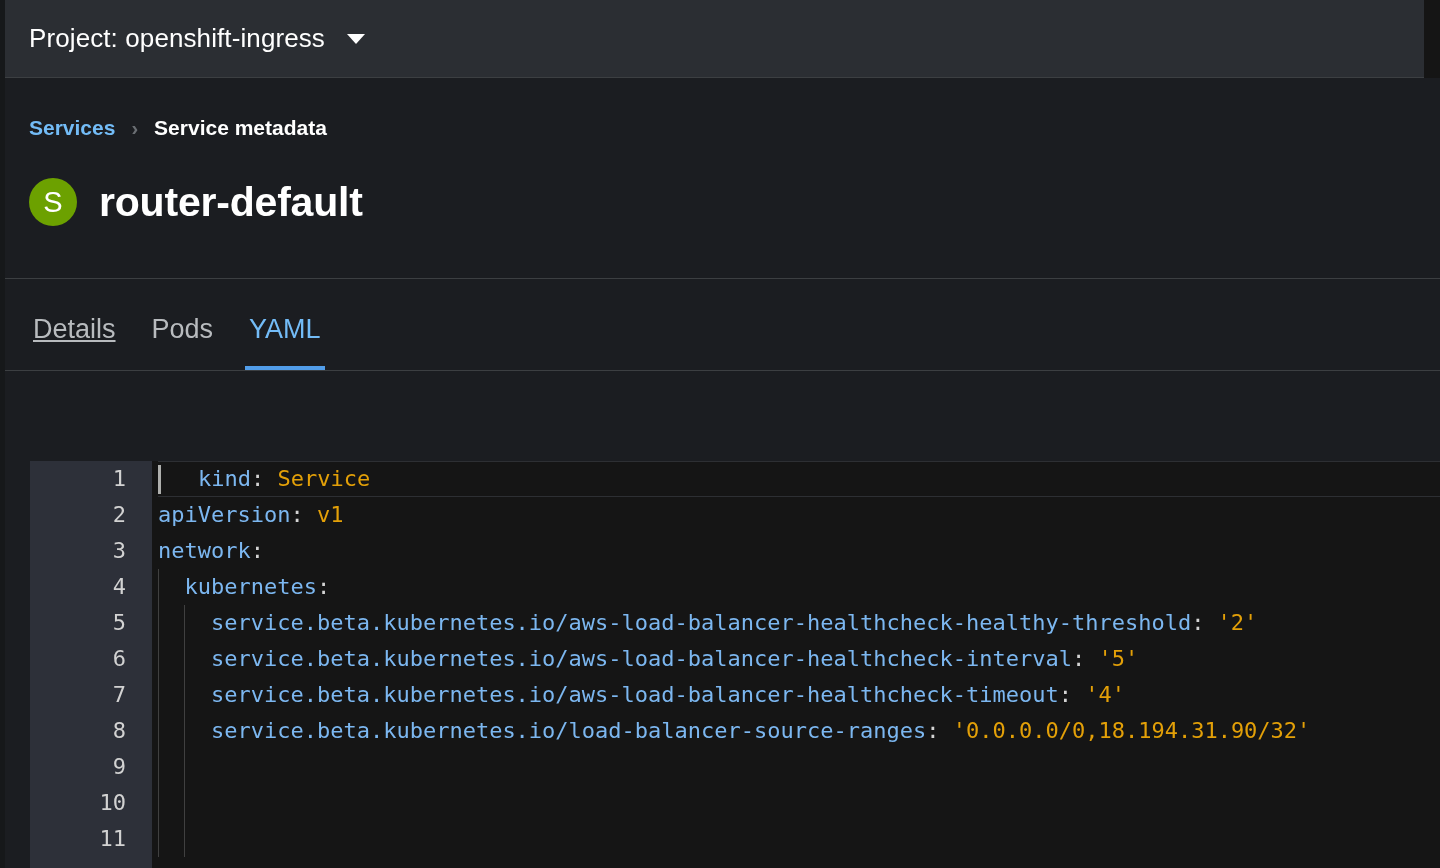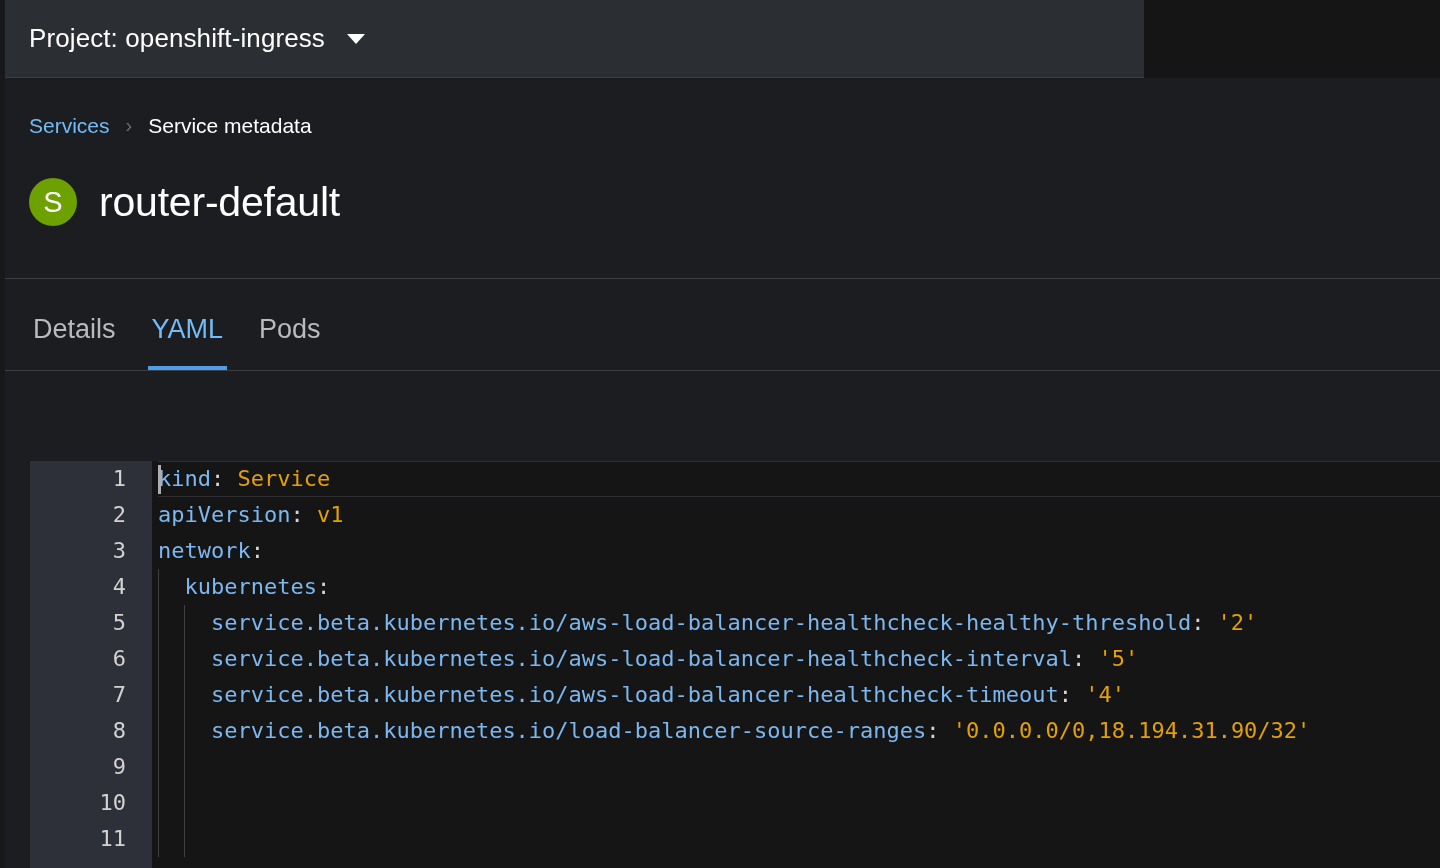--- a/index.html
+++ b/index.html
@@ -18,21 +18,21 @@
     left: 0; top: 0;
     width: 5px; height: 868px;
     background: #16181a;
     z-index: 5;
   }
 
   
   .project-bar {
     position: absolute;
     left: 0; top: 0;
-    width: 1144px; height: 78px;
+    width: 1424px; height: 78px;
     background: #2b2e33;
     border-bottom: 1px solid #3c3f42;
     display: flex;
     align-items: center;
     padding-left: 29px;
   }
   .project-label {
     color: #ffffff;
     font-size: 26px;
     letter-spacing: .1px;
@@ -55,23 +55,24 @@
   }
 
   
   .head-block {
     padding: 36px 0 0 29px;
     border-bottom: 1px solid #3c3f42;
     height: 201px;
   }
   .breadcrumb {
     display: flex;
-    align-items: flex-start;
+    align-items: center;
     font-size: 21px;
     height: 28px;
+    font-weight: bold;
   }
   .breadcrumb-link {
     color: #73bcf7;
     cursor: pointer;
   }
   .breadcrumb-sep {
     color: #6a6e73;
     margin: 0 16px;
     font-size: 20px;
   }
@@ -90,42 +91,42 @@
     font-size: 29px;
     display: flex;
     align-items: center;
     justify-content: center;
     flex: 0 0 auto;
   }
   .res-title {
     margin-left: 22px;
     color: #ffffff;
     font-size: 41px;
-    font-weight: 400;
+    font-weight: 700;
     letter-spacing: -.2px;
     white-space: nowrap;
   }
 
   
   .tabs {
     display: flex;
     align-items: flex-end;
     height: 92px;
     padding-left: 29px;
     border-bottom: 1px solid #3c3f42;
   }
   .tab {
     position: relative;
     color: #b8bbbe;
     font-size: 27px;
     padding: 0 18px 25px 18px;
     cursor: pointer;
     white-space: nowrap;
   }
-  .tab:first-child { padding-left: 4px; }
+  .tab:first-child { padding-left: 4px; text-decoration: underline; }
   .tab.active { color: #73bcf7; }
   .tab.active::after {
     content: "";
     position: absolute;
     left: 14px; right: 14px; bottom: 0;
     height: 4px;
     background: #519de9;
   }
 
   
@@ -167,20 +168,21 @@
     white-space: pre;
     font-family: "DejaVu Sans Mono", monospace;
     font-size: 22px;
     color: #d4d4d4;
   }
   .line.current {
     border-top: 1px solid #2d2f33;
     border-bottom: 1px solid #2d2f33;
     height: 36px;
     line-height: 34px;
+    padding-left: 40px;
   }
   .cursor {
     position: absolute;
     left: 0; top: 3px;
     width: 3px; height: 29px;
     background: #aeafad;
   }
   .tok-key   { color: #7cb7f0; }
   .tok-val   { color: #e3a008; }
   .tok-punct { color: #d4d4d4; }
@@ -216,25 +218,25 @@
       <span class="res-badge">S</span>
       <h1 class="res-title">router-default</h1>
     </div>
 
   </div>
 
   <div class="tabs">
     <div class="tab">
       <span>Details</span>
     </div>
+    <div class="tab">
+      <span>Pods</span>
+    </div>
     <div class="tab active">
       <span>YAML</span>
-    </div>
-    <div class="tab">
-      <span>Pods</span>
     </div>
   </div>
 
   <div class="editor-wrap">
     <div class="editor">
       <div class="gutter">
           <div class="gutter-num">1</div>
           <div class="gutter-num">2</div>
           <div class="gutter-num">3</div>
           <div class="gutter-num">4</div>

